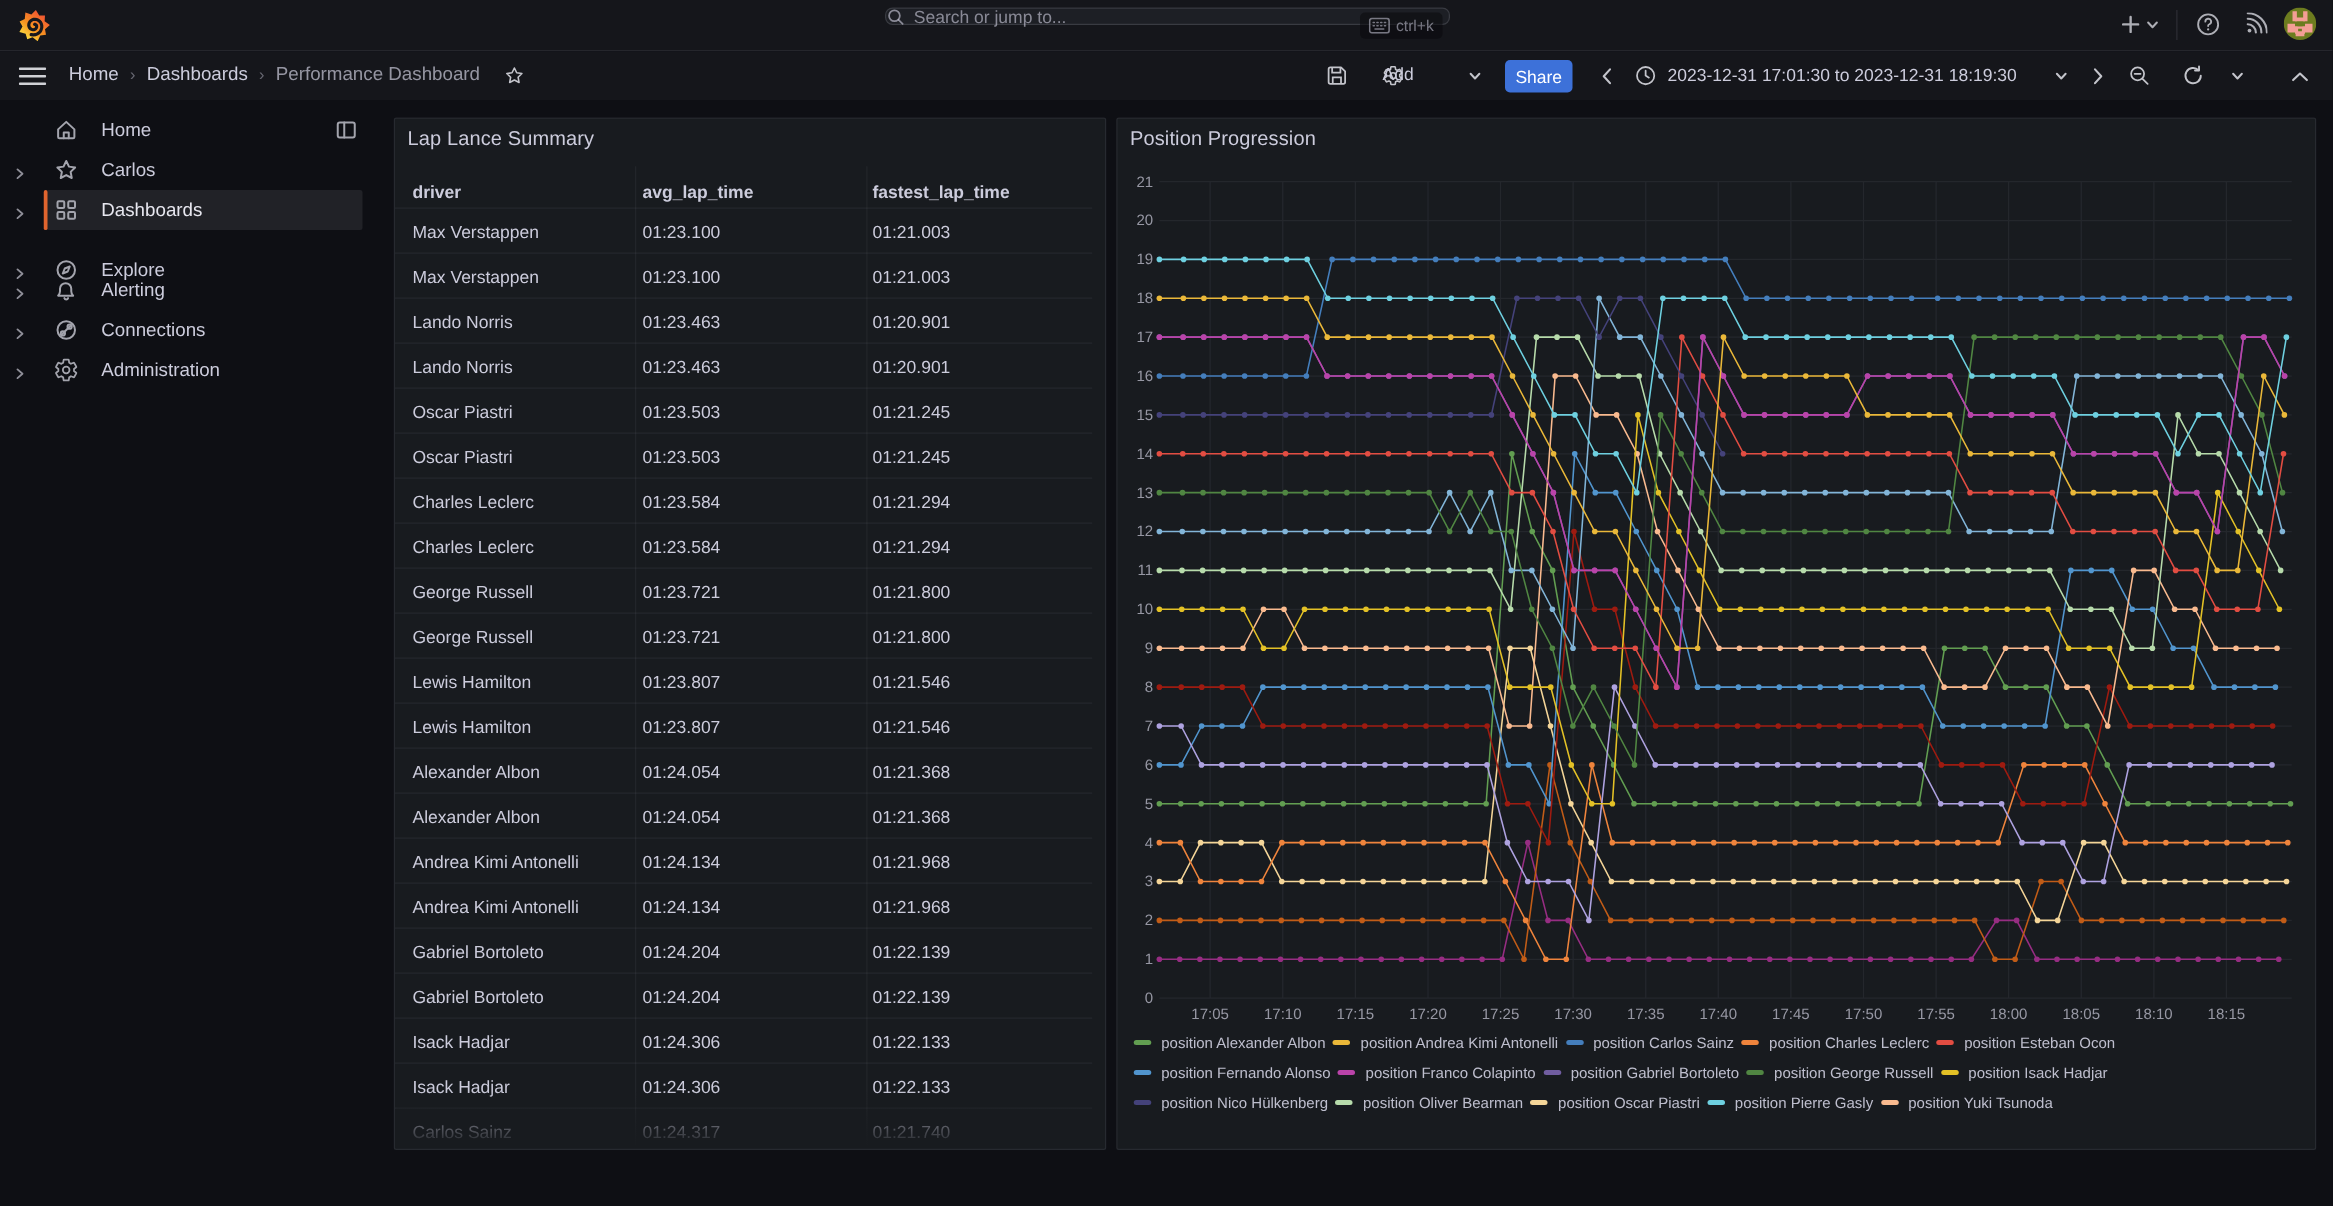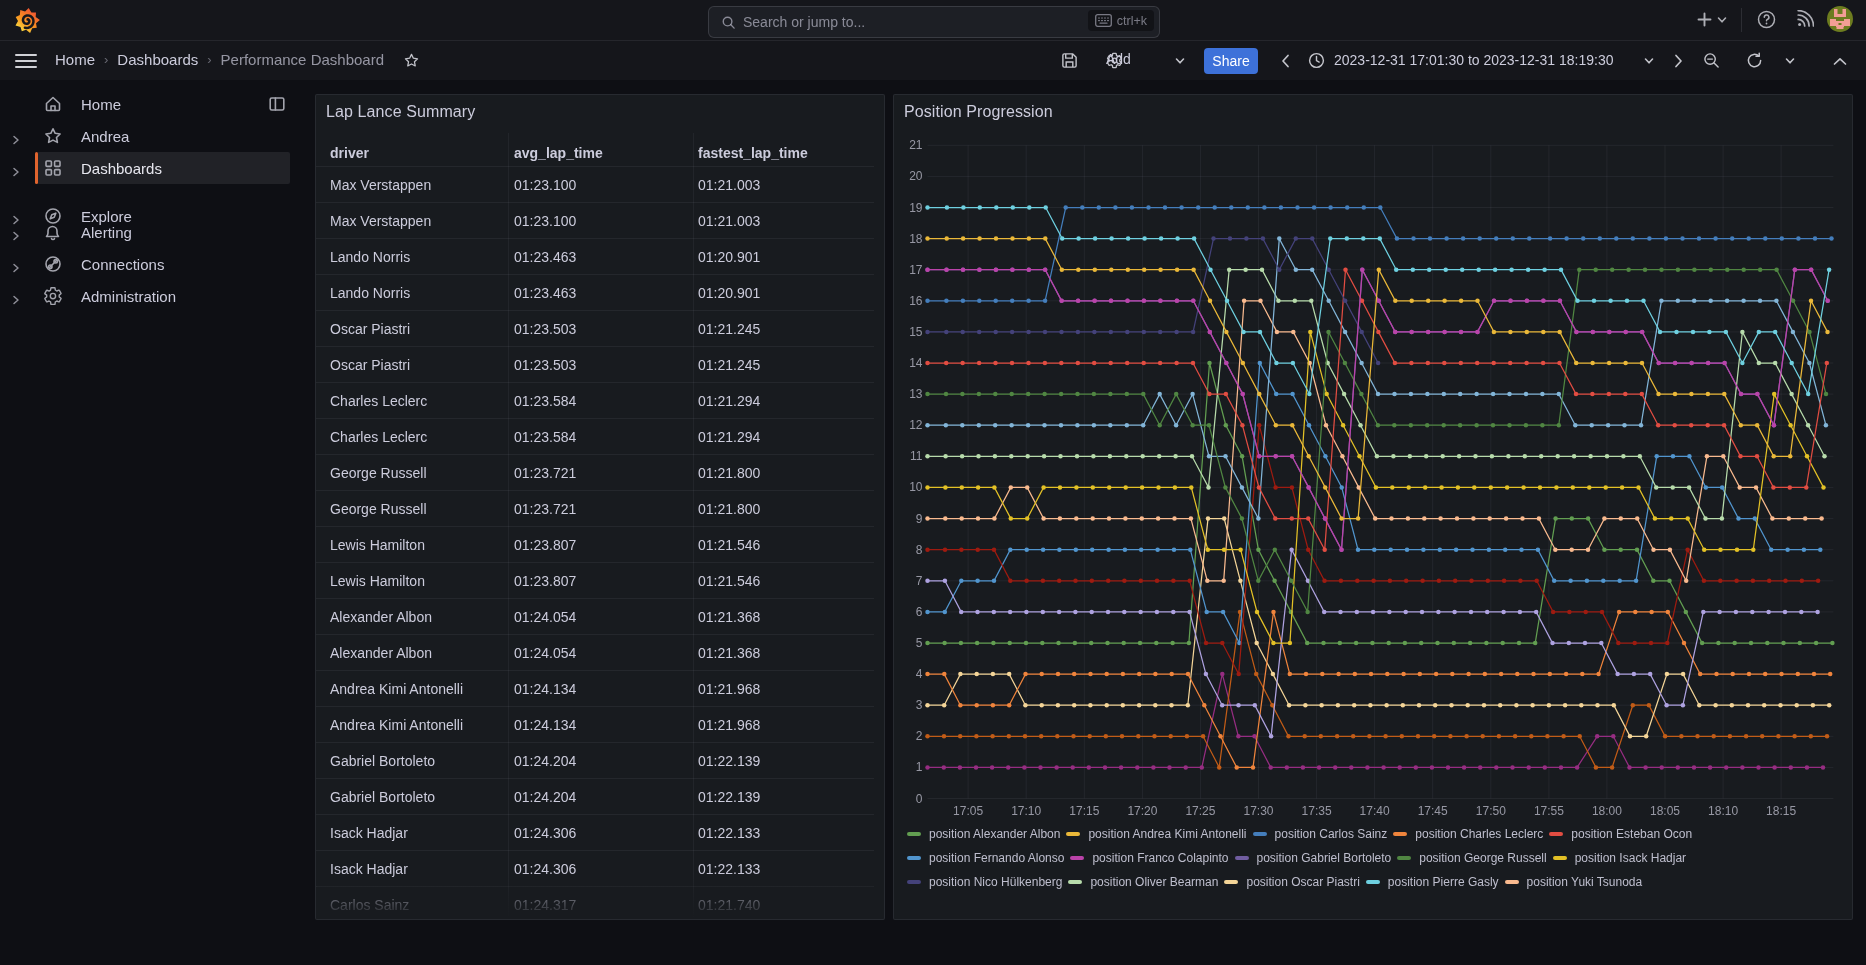--- a/index.html
+++ b/index.html
@@ -1,20 +1,20 @@
 <!DOCTYPE html>
 <html><head><meta charset="utf-8"><title>d</title><style>
 
 *{margin:0;padding:0;box-sizing:border-box}
 html,body{width:1866px;height:965px;overflow:hidden;background:#0e0f14;font-family:"Liberation Sans",sans-serif;color:#ccccdc}
 .abs{position:absolute}
 #topbar{position:absolute;left:0;top:0;width:1866px;height:41px;background:#15161b;border-bottom:1px solid rgba(204,204,220,0.09)}
 #toolbar{position:absolute;left:0;top:41px;width:1866px;height:39px;background:#15161b}
 #canvas{position:absolute;left:0;top:80px;width:1866px;height:885px;background:#0e0f14}
-.search{position:absolute;left:708px;top:6px;width:452px;height:32px;background:#1d1f25;border:1px solid rgba(204,204,220,0.16);border-radius:6px;display:flex;align-items:center;padding:0 12px;font-size:14px;color:rgba(204,204,220,0.62)}
+.search{position:absolute;left:708px;top:6px;width:452px;height:14px;background:#1d1f25;border:1px solid rgba(204,204,220,0.16);border-radius:6px;display:flex;align-items:center;padding:0 0;font-size:14px;color:rgba(204,204,220,0.62)}
 .kbdbox{position:absolute;right:5px;top:3px;height:21px;display:flex;align-items:center;gap:5px;color:rgba(204,204,220,0.55);font-size:12.5px;background:rgba(9,10,13,0.55);border-radius:4px;padding:0 7px}
 .panel{position:absolute;background:#181b1f;border:1px solid rgba(204,204,220,0.09);border-radius:2px}
 .ptitle{position:absolute;left:10px;top:8px;font-size:16px;font-weight:500;color:#ccccdc;letter-spacing:.1px}
 
 .thead,.trow{position:relative;height:36px;display:flex;align-items:center;font-size:14px;color:#ccccdc}
 .thead{height:34px;font-weight:600;padding-top:8px}
 .trow{border-top:1px solid rgba(204,204,220,0.07)}
 .tc1{position:absolute;left:14px}.tc2{position:absolute;left:198px}.tc3{position:absolute;left:382px}
 #tbl{position:absolute;left:0;top:37px;width:558px;overflow:hidden;height:785px}
 .colsep{position:absolute;top:38px;bottom:2px;width:1px;background:rgba(204,204,220,0.06)}
@@ -155,21 +155,21 @@
         </svg></span>
       <span class="mlabel" style="">Home</span>
     </div>
     <div class="mitem" style="top:40px;">
       <span class="mchev"><svg width="10" height="10" viewBox="0 0 10 10">
           <path d="M3 1.5 7 5 3 8.5" stroke="#8e8e98" stroke-width="1.5" fill="none" stroke-linecap="round" stroke-linejoin="round"></path>
         </svg></span>
       <span class="mico"><svg width="20" height="20" viewBox="0 0 20 20">
           <path d="M10 2.8l2.2 4.5 4.9.7-3.6 3.5.9 4.9-4.4-2.3-4.4 2.3.9-4.9L2.9 8l4.9-.7z" stroke="#a3a4ad" stroke-width="1.6" fill="none" stroke-linecap="round" stroke-linejoin="round"></path>
         </svg></span>
-      <span class="mlabel" style="">Andrea</span>
+      <span class="mlabel" style="">Carlos</span>
     </div>
     <div class="mitem" style="top:72px;">
       <span class="abs" style="left:37px;top:0;width:253px;height:32px;background:rgba(204,204,220,0.10);border-radius:2px"></span>
       <span class="abs" style="left:35px;top:0;width:3px;height:32px;background:#e0642e;border-radius:2px"></span>
       <span class="mchev"><svg width="10" height="10" viewBox="0 0 10 10">
           <path d="M3 1.5 7 5 3 8.5" stroke="#8e8e98" stroke-width="1.5" fill="none" stroke-linecap="round" stroke-linejoin="round"></path>
         </svg></span>
       <span class="mico"><svg width="20" height="20" viewBox="0 0 20 20">
           <rect x="3" y="3" width="5.4" height="5.4" rx="1" stroke="#a3a4ad" stroke-width="1.6" fill="none" stroke-linecap="round" stroke-linejoin="round"></rect>
           <rect x="11.6" y="3" width="5.4" height="5.4" rx="1" stroke="#a3a4ad" stroke-width="1.6" fill="none" stroke-linecap="round" stroke-linejoin="round"></rect>

